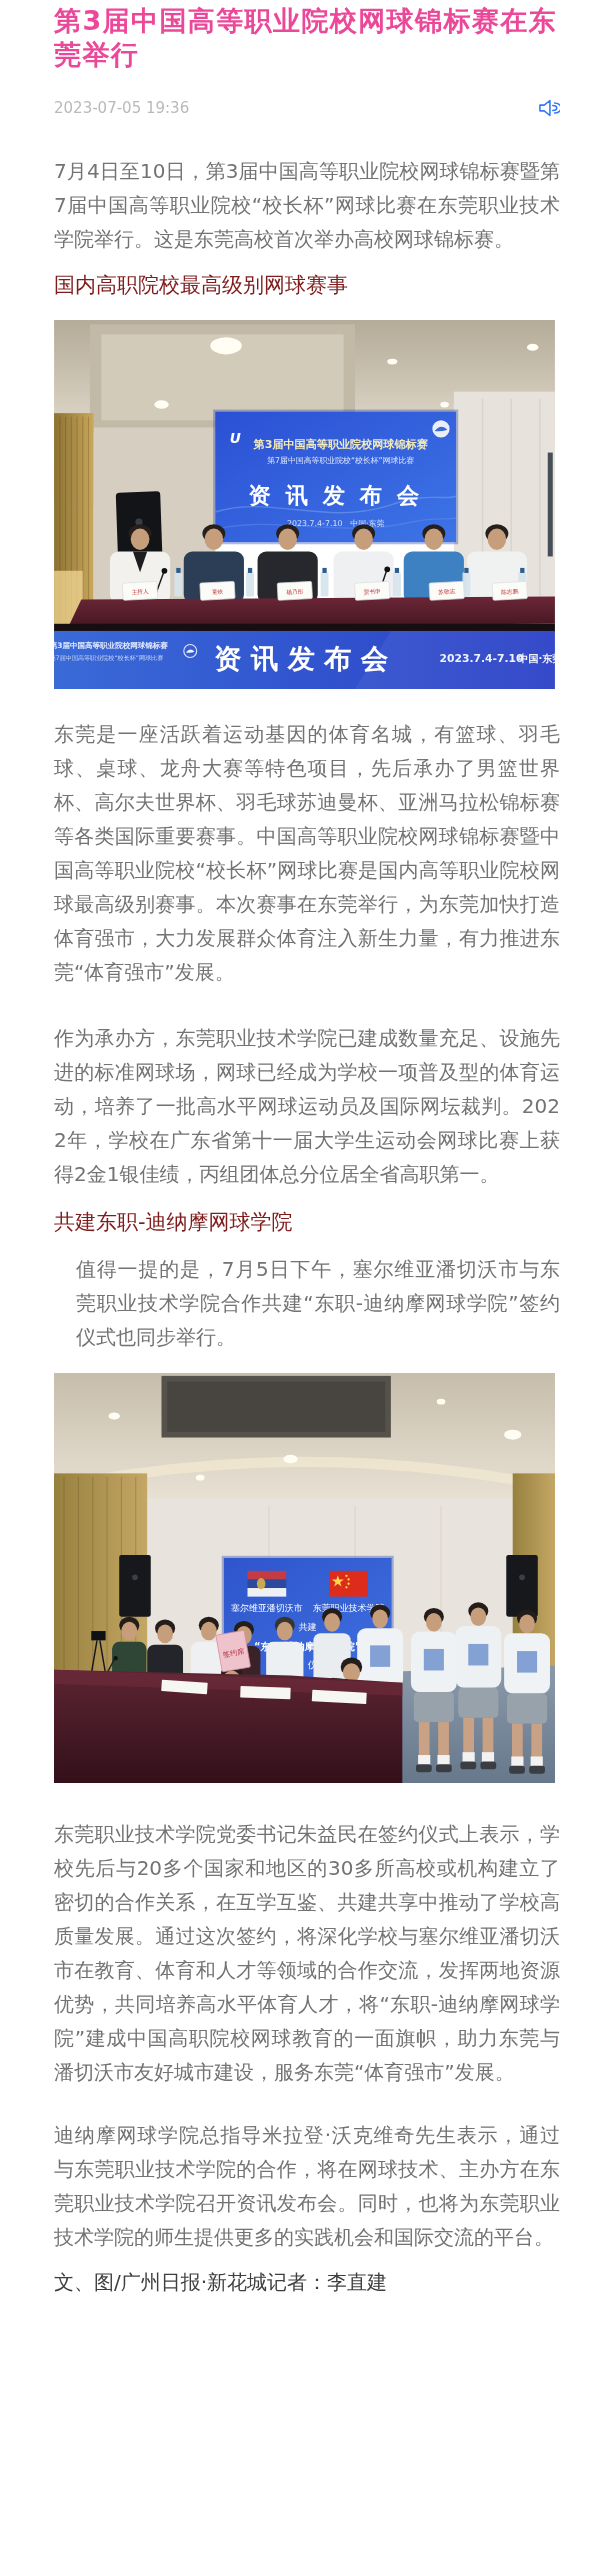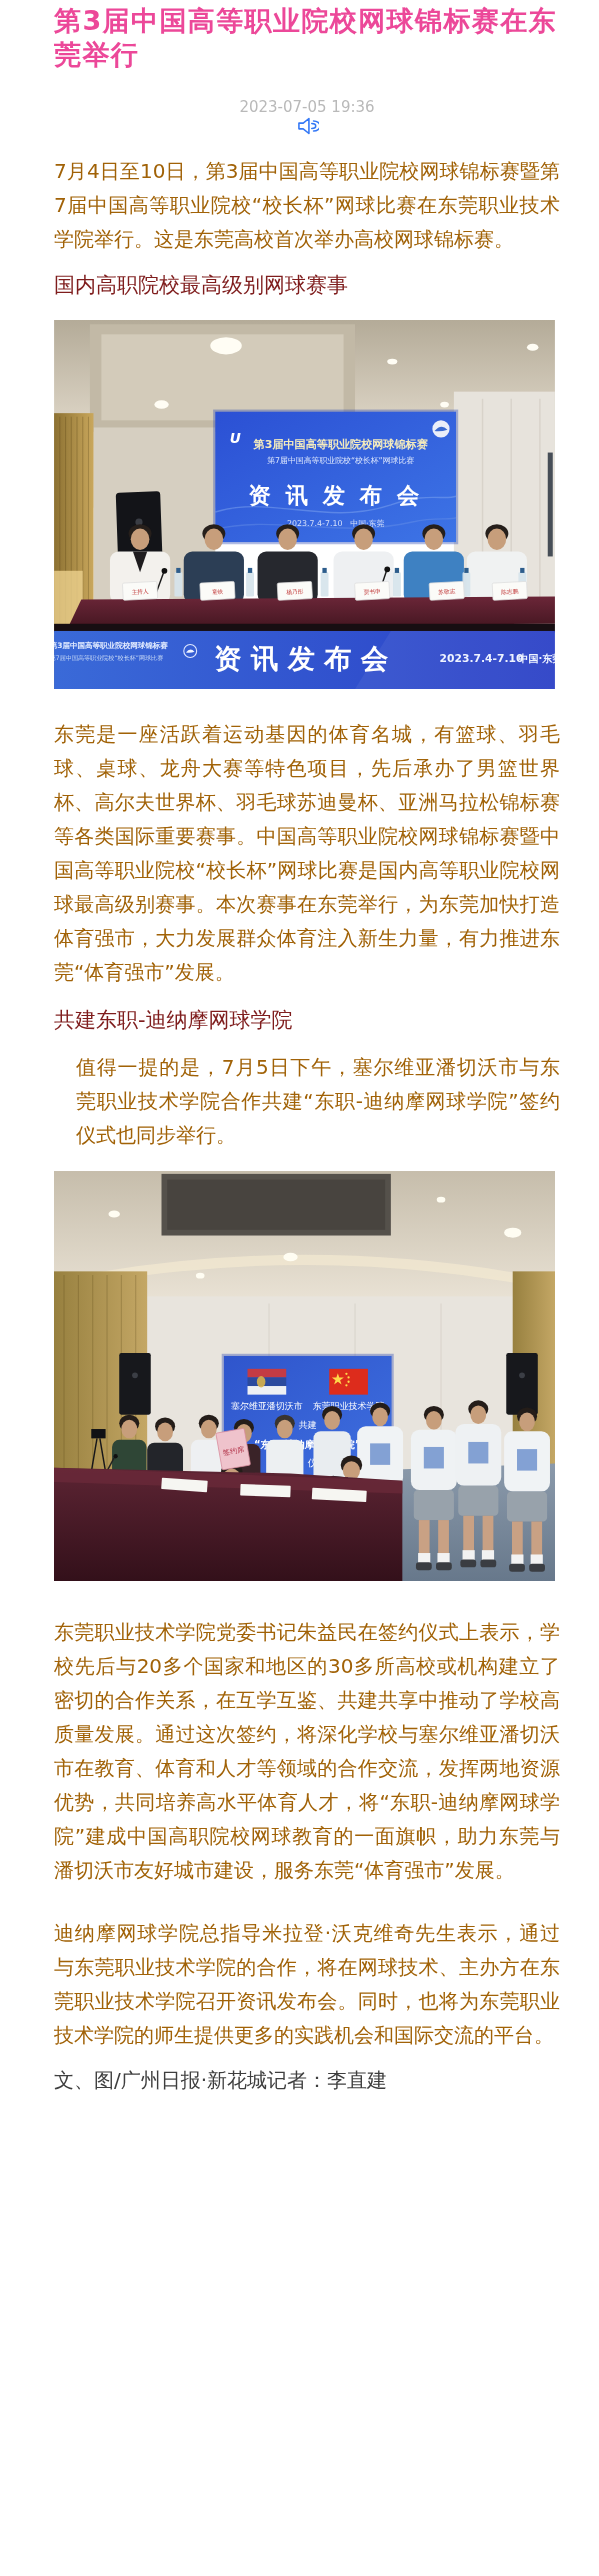--- a/index.html
+++ b/index.html
@@ -8,26 +8,26 @@
     font-family:"DejaVu Sans","Liberation Sans",sans-serif;
     color:#3f3f3f;
   }
   .article { padding:4.3px 40px 0 54px; }
   .title {
     margin:0; font-size:27px; line-height:34px; font-weight:bold;
     color:#ec4899; letter-spacing:1.4px;
   }
   .meta-row {
     margin-top:26px; display:flex; justify-content:space-between;
-    align-items:center; height:18.6px;flex-direction:column;
+    align-items:center; height:18.6px;
   }
   .pub-date { color:#b9b9b9; font-size:15px; }
   .speaker-btn { background:none; border:none; padding:0; cursor:pointer; width:23px; height:20px; }
   p.body-p {
-    font-size:20px; line-height:34px; color:#a16207;
+    font-size:20px; line-height:34px; color:#737373;
     text-align:justify; margin:32px 0 0 0; word-break:break-all;
   }
   .sec-heading {
     font-size:21px; line-height:34px; font-weight:normal; color:#7f1d1d;
     margin:12px 0 0 0;
   }
   #p1 { margin-top:37px; }
   #p2 { margin-top:13px; }
   #p3 { margin-top:28px; }
   #p5 { margin-top:13px;margin-left:22px; }
@@ -233,20 +233,21 @@
       <circle cx="190" cy="462" r="9" fill="none" stroke="#dfe8ff" stroke-width="1.5"></circle>
       <path d="M184,464 q6,-8 12,-1 q-5,2 -12,1 z" fill="#eef3ff"></path>
       <text x="345" y="486" font-size="38" font-weight="bold" fill="#ffffff" text-anchor="middle">资 讯 发 布 会</text>
       <text x="538" y="477" font-size="15" font-weight="bold" fill="#eef3ff">2023.7.4-7.10</text>
       <text x="648" y="477" font-size="14" font-weight="bold" fill="#eef3ff">中国·东莞</text>
     </svg>
   </figure>
 
   <p class="body-p" id="p3">东莞是一座活跃着运动基因的体育名城，有篮球、羽毛球、桌球、龙舟大赛等特色项目，先后承办了男篮世界杯、高尔夫世界杯、羽毛球苏迪曼杯、亚洲马拉松锦标赛等各类国际重要赛事。中国高等职业院校网球锦标赛暨中国高等职业院校“校长杯”网球比赛是国内高等职业院校网球最高级别赛事。本次赛事在东莞举行，为东莞加快打造体育强市，大力发展群众体育注入新生力量，有力推进东莞“体育强市”发展。</p>
 
+  <p class="body-p" id="p4">作为承办方，东莞职业技术学院已建成数量充足、设施先进的标准网球场，网球已经成为学校一项普及型的体育运动，培养了一批高水平网球运动员及国际网坛裁判。2022年，学校在广东省第十一届大学生运动会网球比赛上获得2金1银佳绩，丙组团体总分位居全省高职第一。</p>
 
   <h2 class="sec-heading" id="sec2">共建东职-迪纳摩网球学院</h2>
 
   <p class="body-p" id="p5">值得一提的是，7月5日下午，塞尔维亚潘切沃市与东莞职业技术学院合作共建“东职-迪纳摩网球学院”签约仪式也同步举行。</p>
 
   <figure id="photo2">
     <svg viewBox="0 0 699 572" width="501" height="410">
       <defs>
         <linearGradient id="ceil2" x1="0" y1="0" x2="0" y2="1">
           <stop offset="0" stop-color="#c6bdab"></stop>

